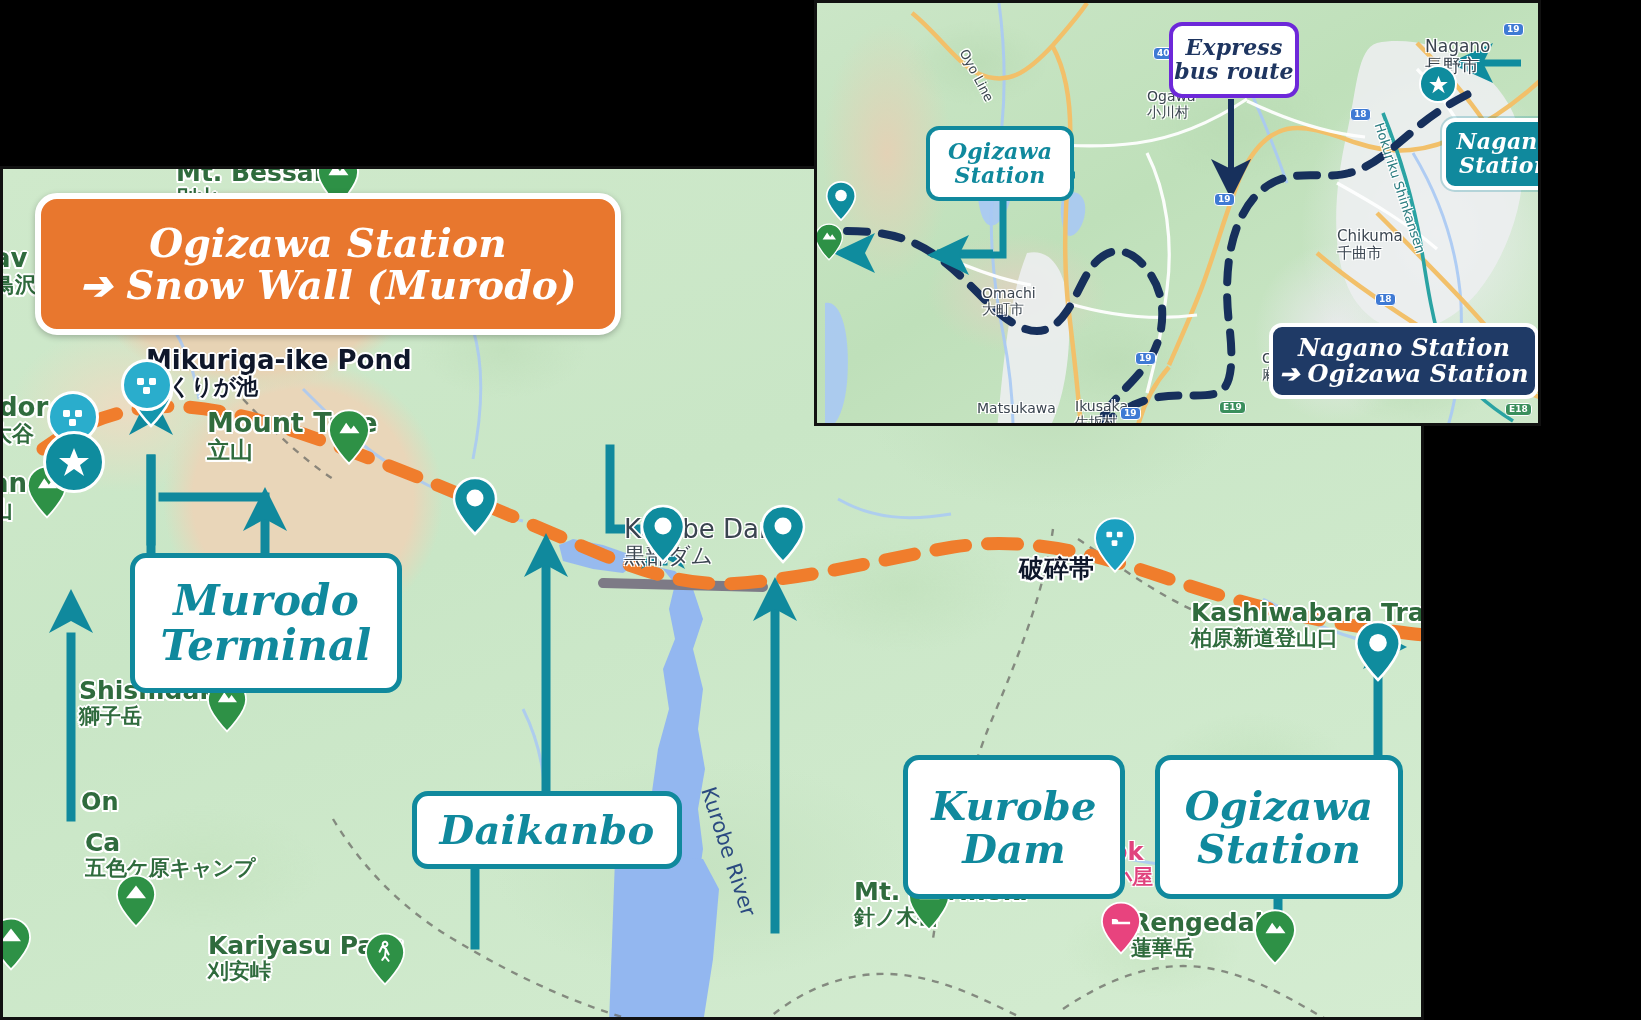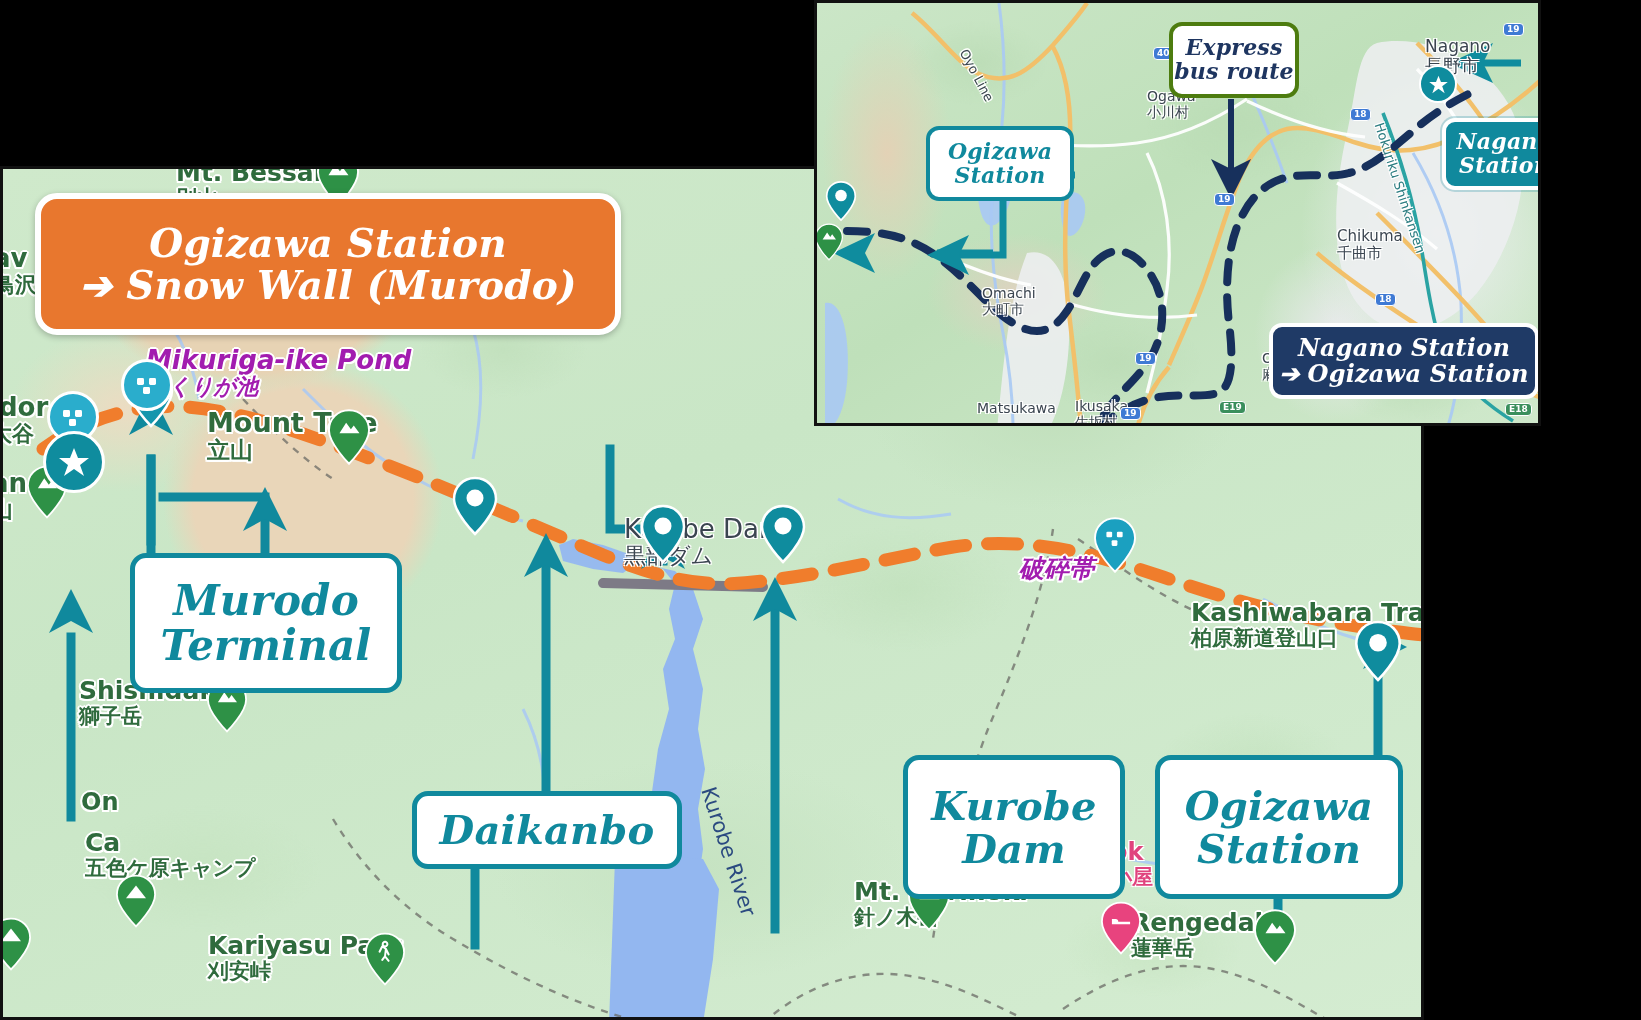--- a/index.html
+++ b/index.html
@@ -48,34 +48,34 @@
   
   .callout{position:absolute;box-sizing:border-box;display:flex;align-items:center;
            justify-content:center;text-align:center;border-radius:16px;
            font-family:"DejaVu Serif","Liberation Serif",serif;
            font-weight:700;font-style:italic;line-height:1.08;letter-spacing:.2px;}
   .cal-white{background:#ffffff;border:5px solid #10899d;color:#10899d;}
   .cal-teal{background:#10899d;border:5px solid #ffffff;color:#ffffff;
             box-shadow:0 0 0 2px rgba(16,137,157,.25);}
   .cal-orange{background:#e8772e;border:6px solid #ffffff;color:#ffffff;
               box-shadow:0 2px 6px rgba(0,0,0,.25);}
-  .cal-navywhite{background:#ffffff;border:4px solid #4d7c0f;color:#1e3560;}
+  .cal-navywhite{background:#ffffff;border:4px solid #6d28d9;color:#1e3560;}
   .cal-navy{background:#1f3a66;border:4px solid #ffffff;color:#ffffff;}
 
   
   .mlabel{position:absolute;font-family:"DejaVu Sans","Liberation Sans",sans-serif;
           white-space:nowrap;line-height:1.12;pointer-events:none;}
   .mlabel .en{display:block;}
   .mlabel .jp{display:block;}
   .lbl-green{color:#2f6b3d;text-shadow:
       -1.5px -1.5px 0 #fff,1.5px -1.5px 0 #fff,-1.5px 1.5px 0 #fff,1.5px 1.5px 0 #fff,
       0 2px 0 #fff,0 -2px 0 #fff,2px 0 0 #fff,-2px 0 0 #fff;}
-  .lbl-gray{color:#a21caf;text-shadow:
+  .lbl-gray{color:#0f172a;text-shadow:
       -1.5px -1.5px 0 #fff,1.5px -1.5px 0 #fff,-1.5px 1.5px 0 #fff,1.5px 1.5px 0 #fff,
-      0 2px 0 #fff,0 -2px 0 #fff,2px 0 0 #fff,-2px 0 0 #fff; font-style: italic;}
+      0 2px 0 #fff,0 -2px 0 #fff,2px 0 0 #fff,-2px 0 0 #fff;}
   .lbl-pink{color:#e0437e;text-shadow:
       -1.2px -1.2px 0 #fff,1.2px -1.2px 0 #fff,-1.2px 1.2px 0 #fff,1.2px 1.2px 0 #fff;}
   .lbl-dark{color:#3b4550;text-shadow:
       -1.2px -1.2px 0 #fff,1.2px -1.2px 0 #fff,-1.2px 1.2px 0 #fff,1.2px 1.2px 0 #fff;}
 
   
   .pin{position:absolute;width:0;height:0;}
   .pin svg{position:absolute;left:50%;top:0;transform:translateX(-50%);overflow:visible;}
   .circbadge{position:absolute;border-radius:50%;display:flex;align-items:center;
              justify-content:center;}

